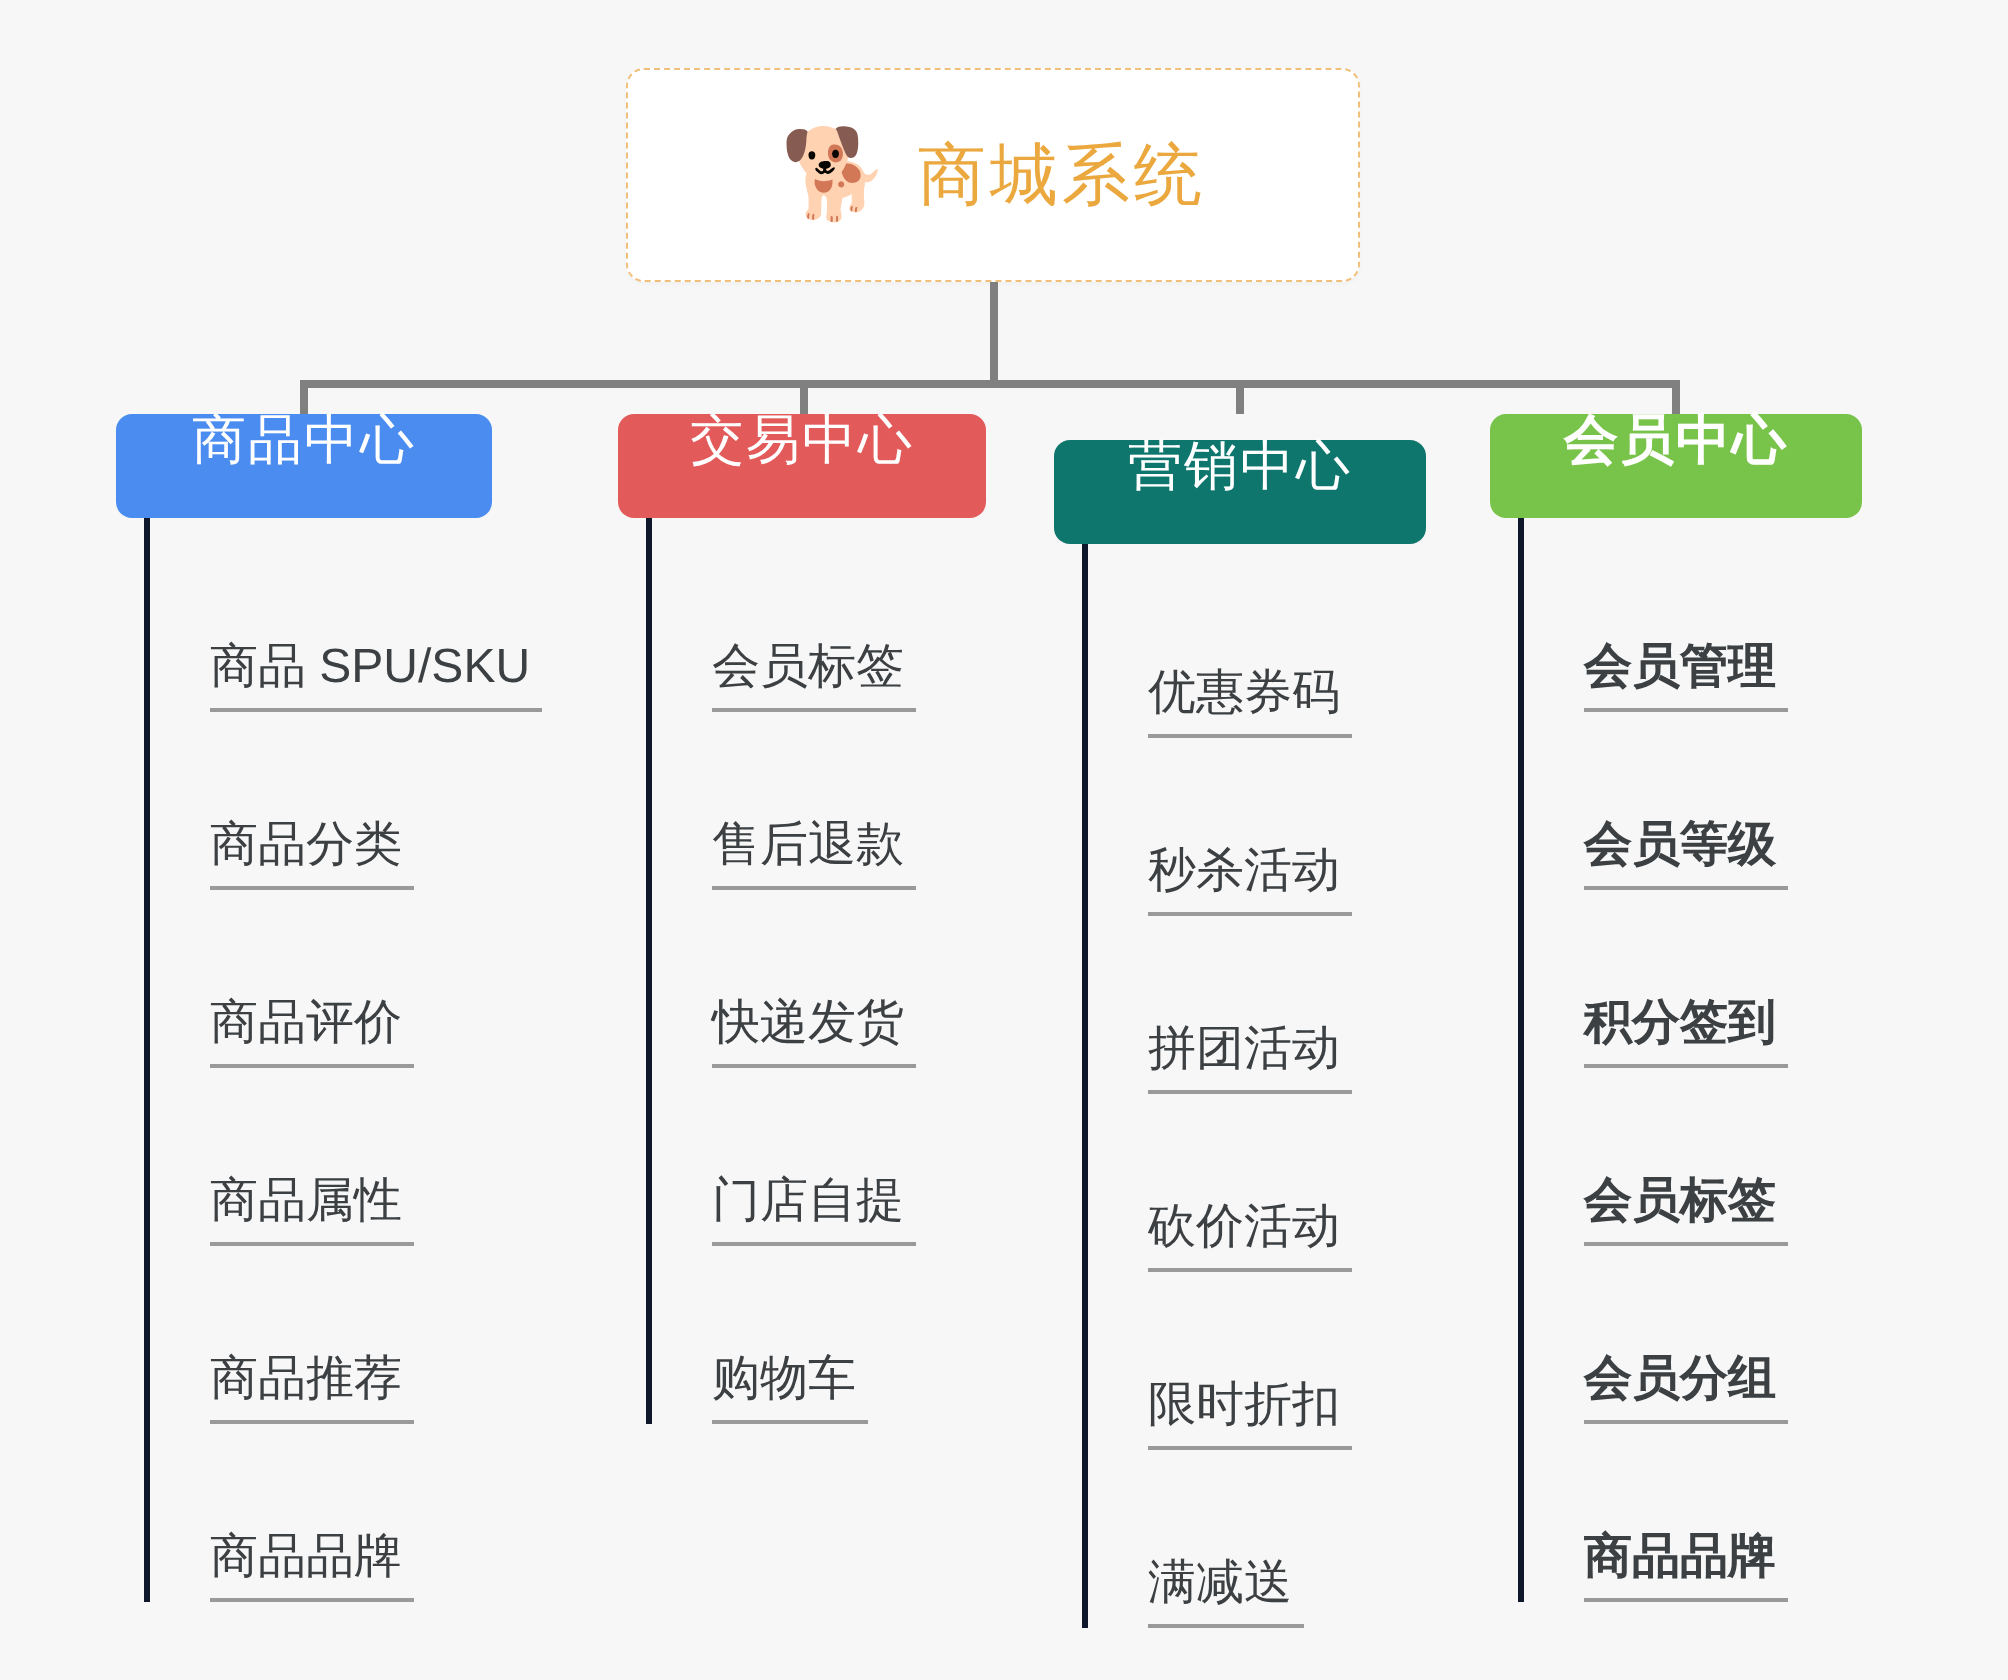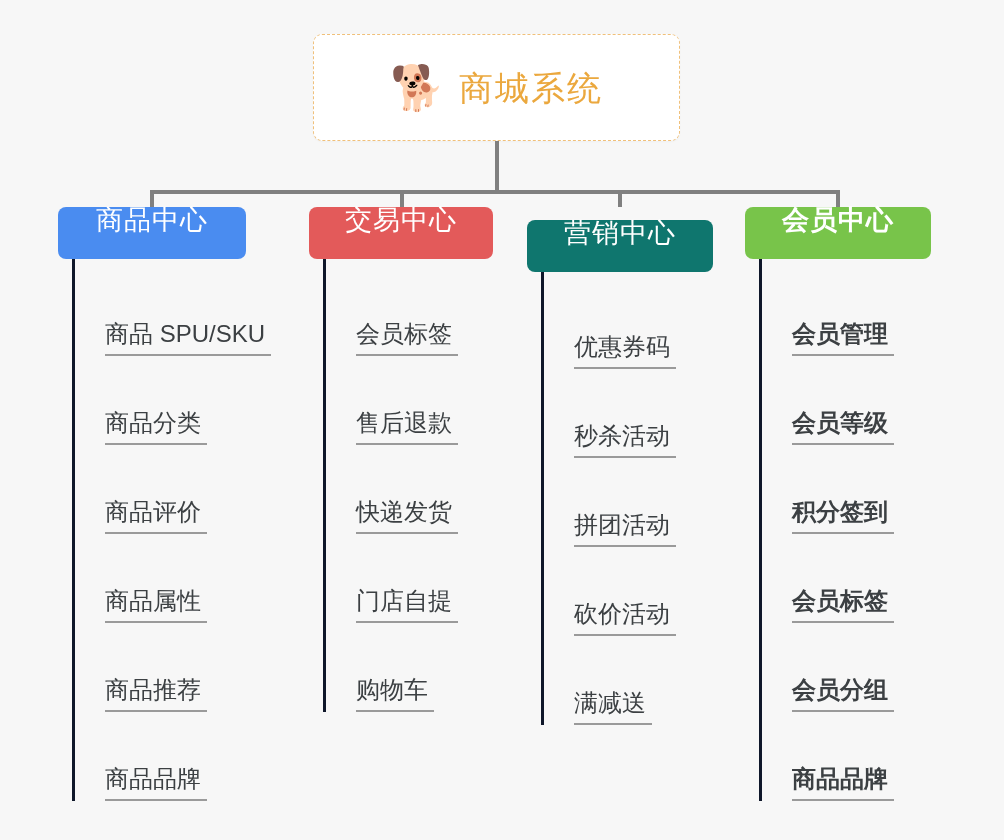--- a/index.html
+++ b/index.html
@@ -213,20 +213,23 @@
       <div class="leaf">
           <span class="leaf-label">秒杀活动</span>
         </div>
       <div class="leaf">
           <span class="leaf-label">拼团活动</span>
         </div>
       <div class="leaf">
           <span class="leaf-label">砍价活动</span>
         </div>
       <div class="leaf">
+          <span class="leaf-label">限时折扣</span>
+        </div>
+      <div class="leaf">
           <span class="leaf-label">满减送</span>
         </div>
     </div>
   </div>
 
   <div class="branch branch-4">
     <div class="branch-header hdr-4">
       <span>会员中心</span>
     </div>
     <div class="children">

